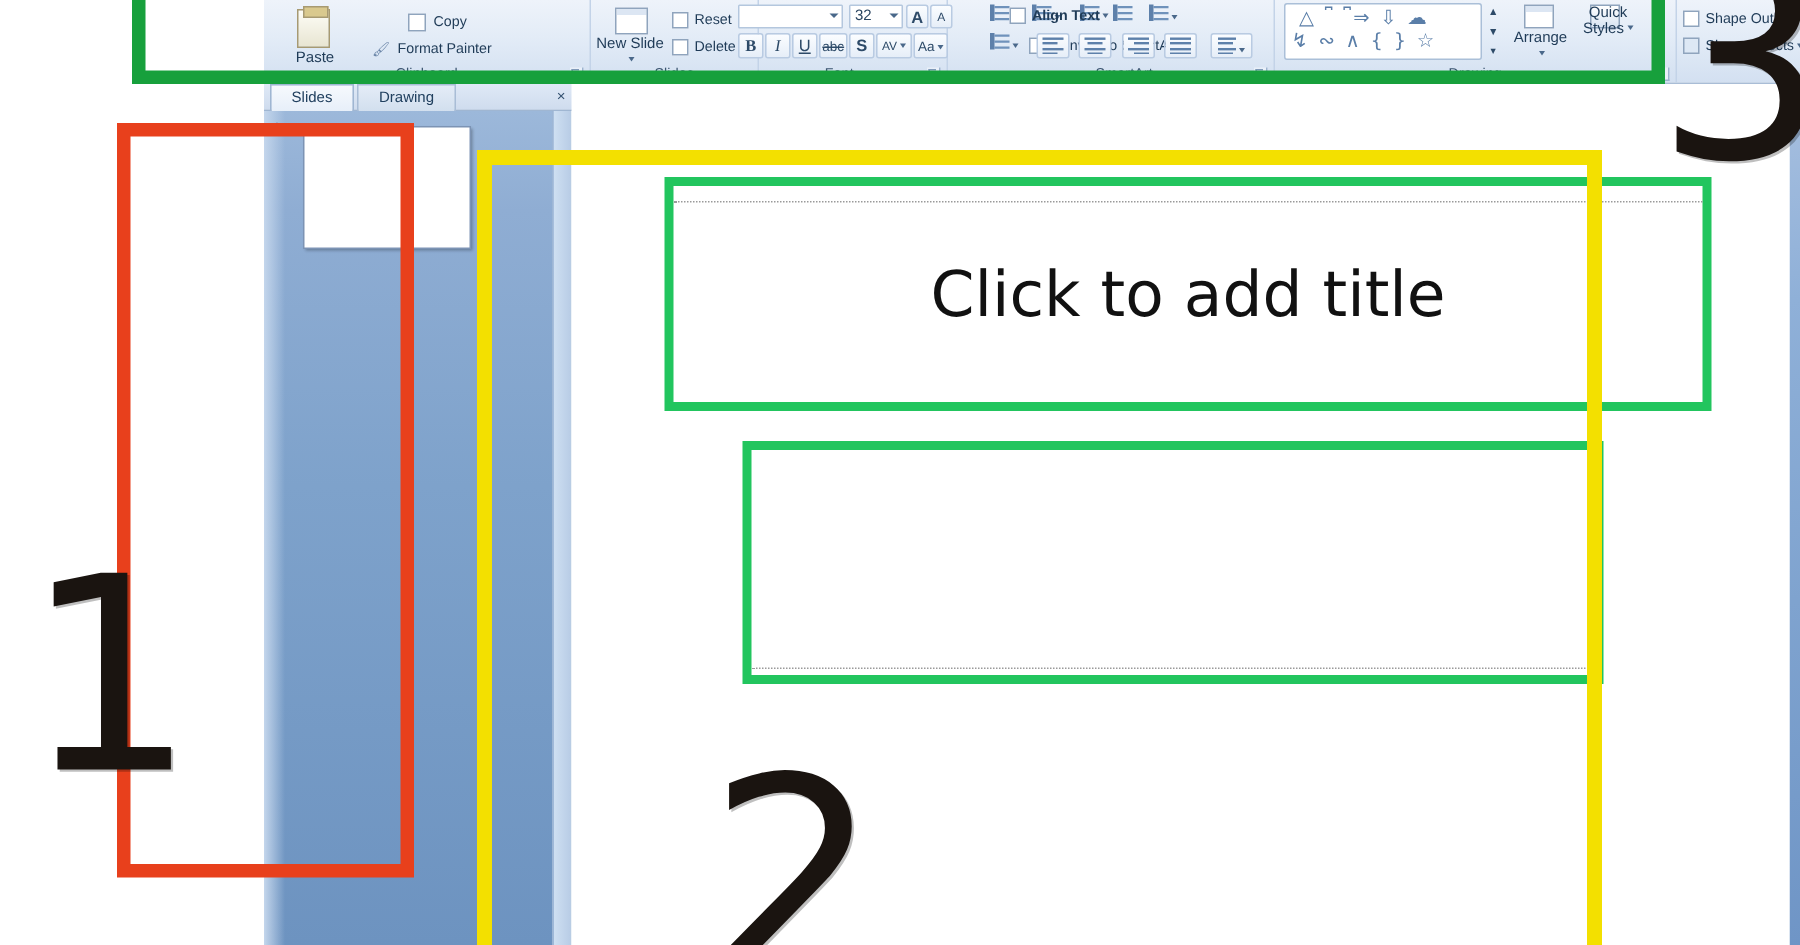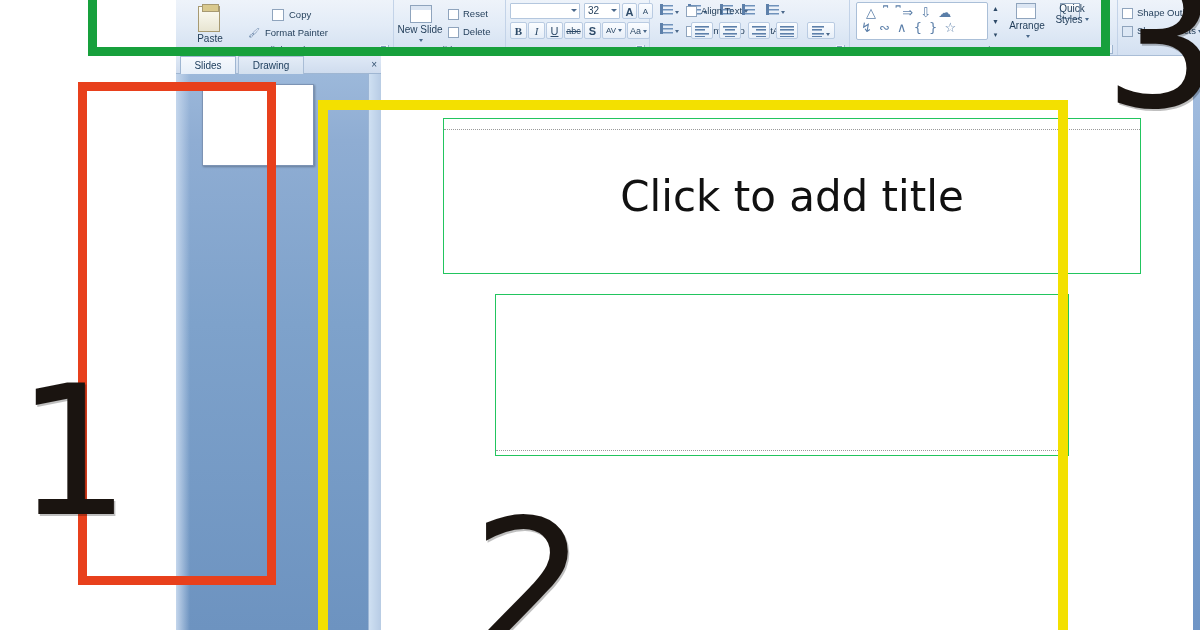--- a/index.html
+++ b/index.html
@@ -139,21 +139,21 @@
   }
 
   
   #slide-canvas {
     position:absolute; left:293px; top:74px; width:812px; height:556px;
     background:#ffffff;
   }
 
   .placeholder {
     position:absolute; background:#ffffff;
-    border:1px solid #22c55e;
+    border:6px solid #22c55e;
   }
   .ph-inner-dotted {
     position:absolute; left:0; right:0; top:10px;
     border-top:1px dotted #9a9a9a;
   }
   .ph-inner-dotted.bottom { top:auto; bottom:4px; }
   #title-ph {
     left:62px; top:44px; width:698px; height:156px;
   }
   #title-text {
@@ -279,21 +279,21 @@
       </div>
       <div class="btn-sm" style="left:54px; top:8px;">
         <span class="icon-sq" style="width:11px;height:11px;border:1px solid #8fa4bd;background:#fff;margin-right:4px;"></span><span>Reset</span>
       </div>
       <div class="btn-sm" style="left:54px; top:26px;">
         <span class="icon-sq" style="width:11px;height:11px;border:1px solid #8fa4bd;background:#fff;margin-right:4px;"></span><span>Delete</span>
       </div>
       <div class="rgroup-label">Slides</div>
     </div>
 
-    <div class="rgroup" style="left:330px; width:144px;">
+    <div class="rgroup" style="left:312px; width:144px;">
       <div class="combo" style="left:4px; top:3px; width:70px; height:16px;">
         <span></span>
         <span class="caret"></span>
       </div>
       <div class="combo" style="left:78px; top:3px; width:36px; height:16px;">
         <span>32</span>
         <span class="caret"></span>
       </div>
       <div class="tb" style="left:116px; top:3px; width:15px; height:16px; font-weight:bold;">
         <span>A</span>
@@ -339,21 +339,21 @@
       </div>
       <div class="tb plain" style="left:88px; top:2px; width:20px; height:17px;">
         <span class="mini-list"></span>
       </div>
       <div class="tb plain" style="left:112px; top:2px; width:26px; height:17px;">
         <span class="mini-list"></span><span class="caret-s"></span>
       </div>
       <div class="tb plain" style="left:6px; top:21px; width:26px; height:17px;">
         <span class="mini-list"></span><span class="caret-s"></span>
       </div>
-      <div class="btn-sm" style="left:36px; top:5px;">
+      <div class="btn-sm" style="left:23px; top:5px;font-weight:bold;">
         <span class="icon-sq" style="width:11px;height:11px;border:1px solid #8fa4bd;background:#fff;margin-right:4px;"></span><span>Align Text</span><span class="caret-s"></span>
       </div>
       <div class="btn-sm" style="left:36px; top:25px;">
         <span class="icon-sq" style="width:11px;height:11px;border:1px solid #8fa4bd;background:#fff;margin-right:4px;"></span><span>Convert to SmartArt</span><span class="caret-s"></span>
       </div>
       <div class="rgroup-label">SmartArt</div>
       <div class="dialog-launcher"></div>
     </div>
 
     <div style="position:absolute; left:515px; top:22px;">

